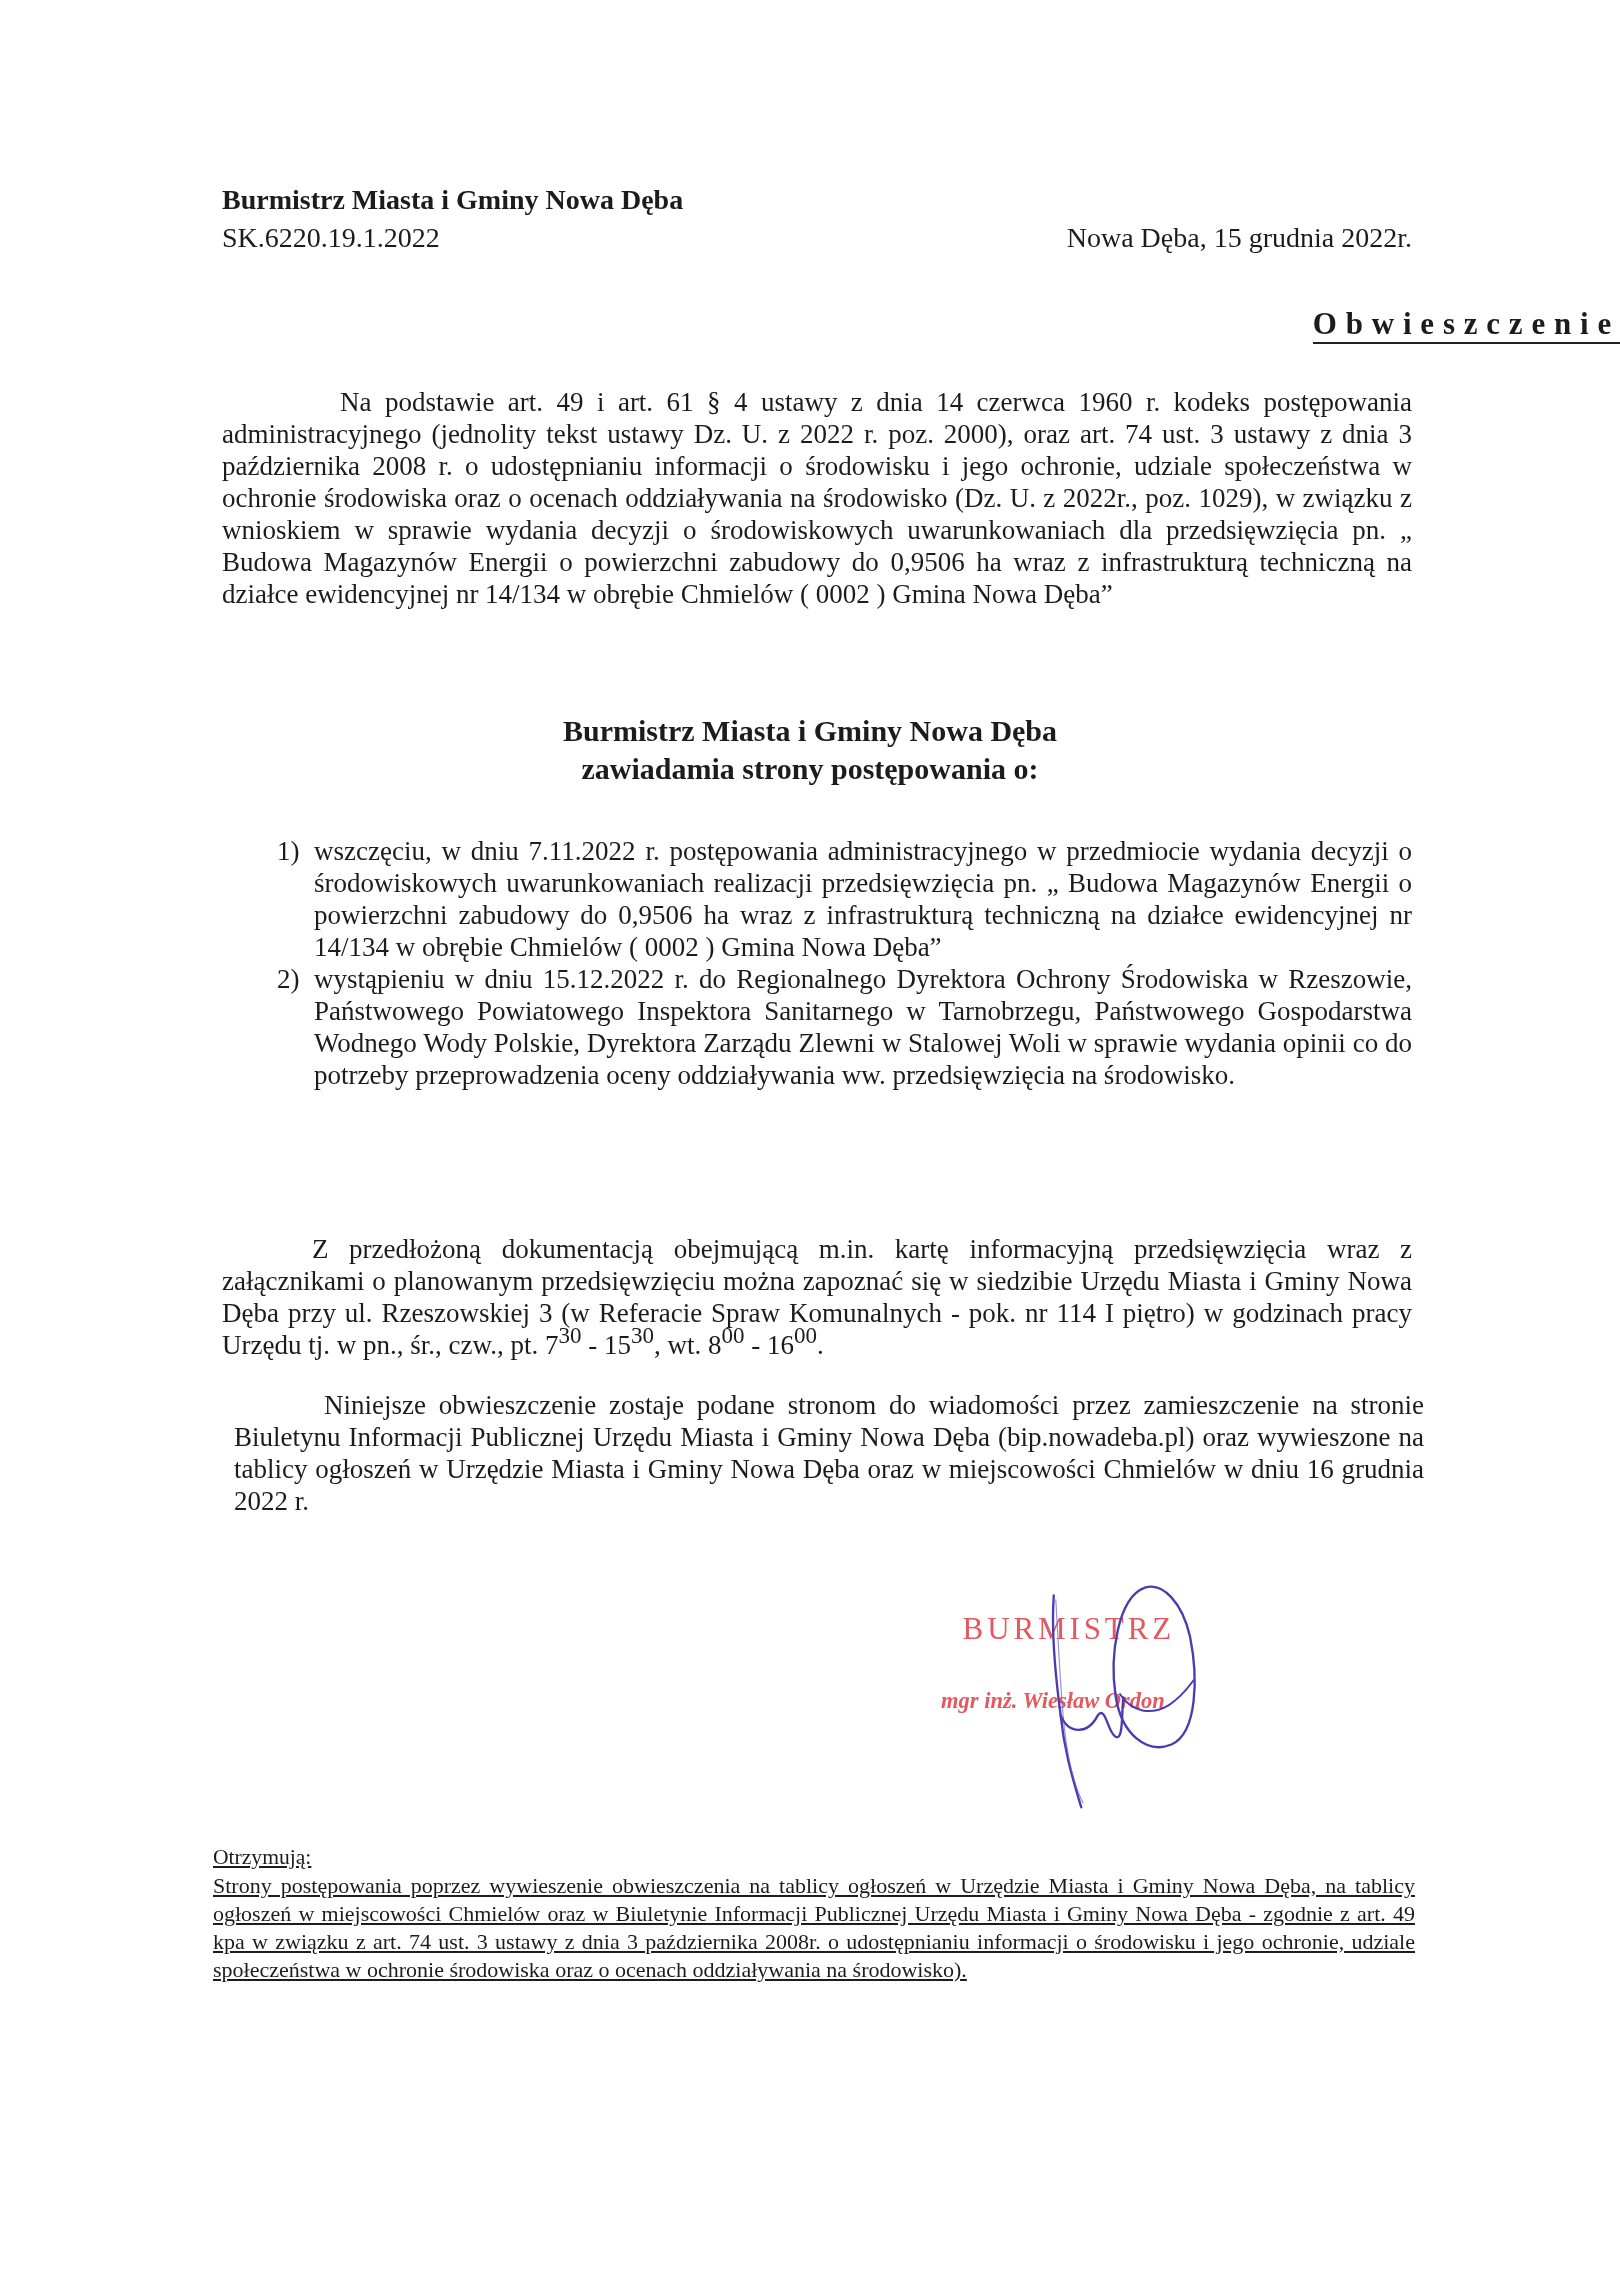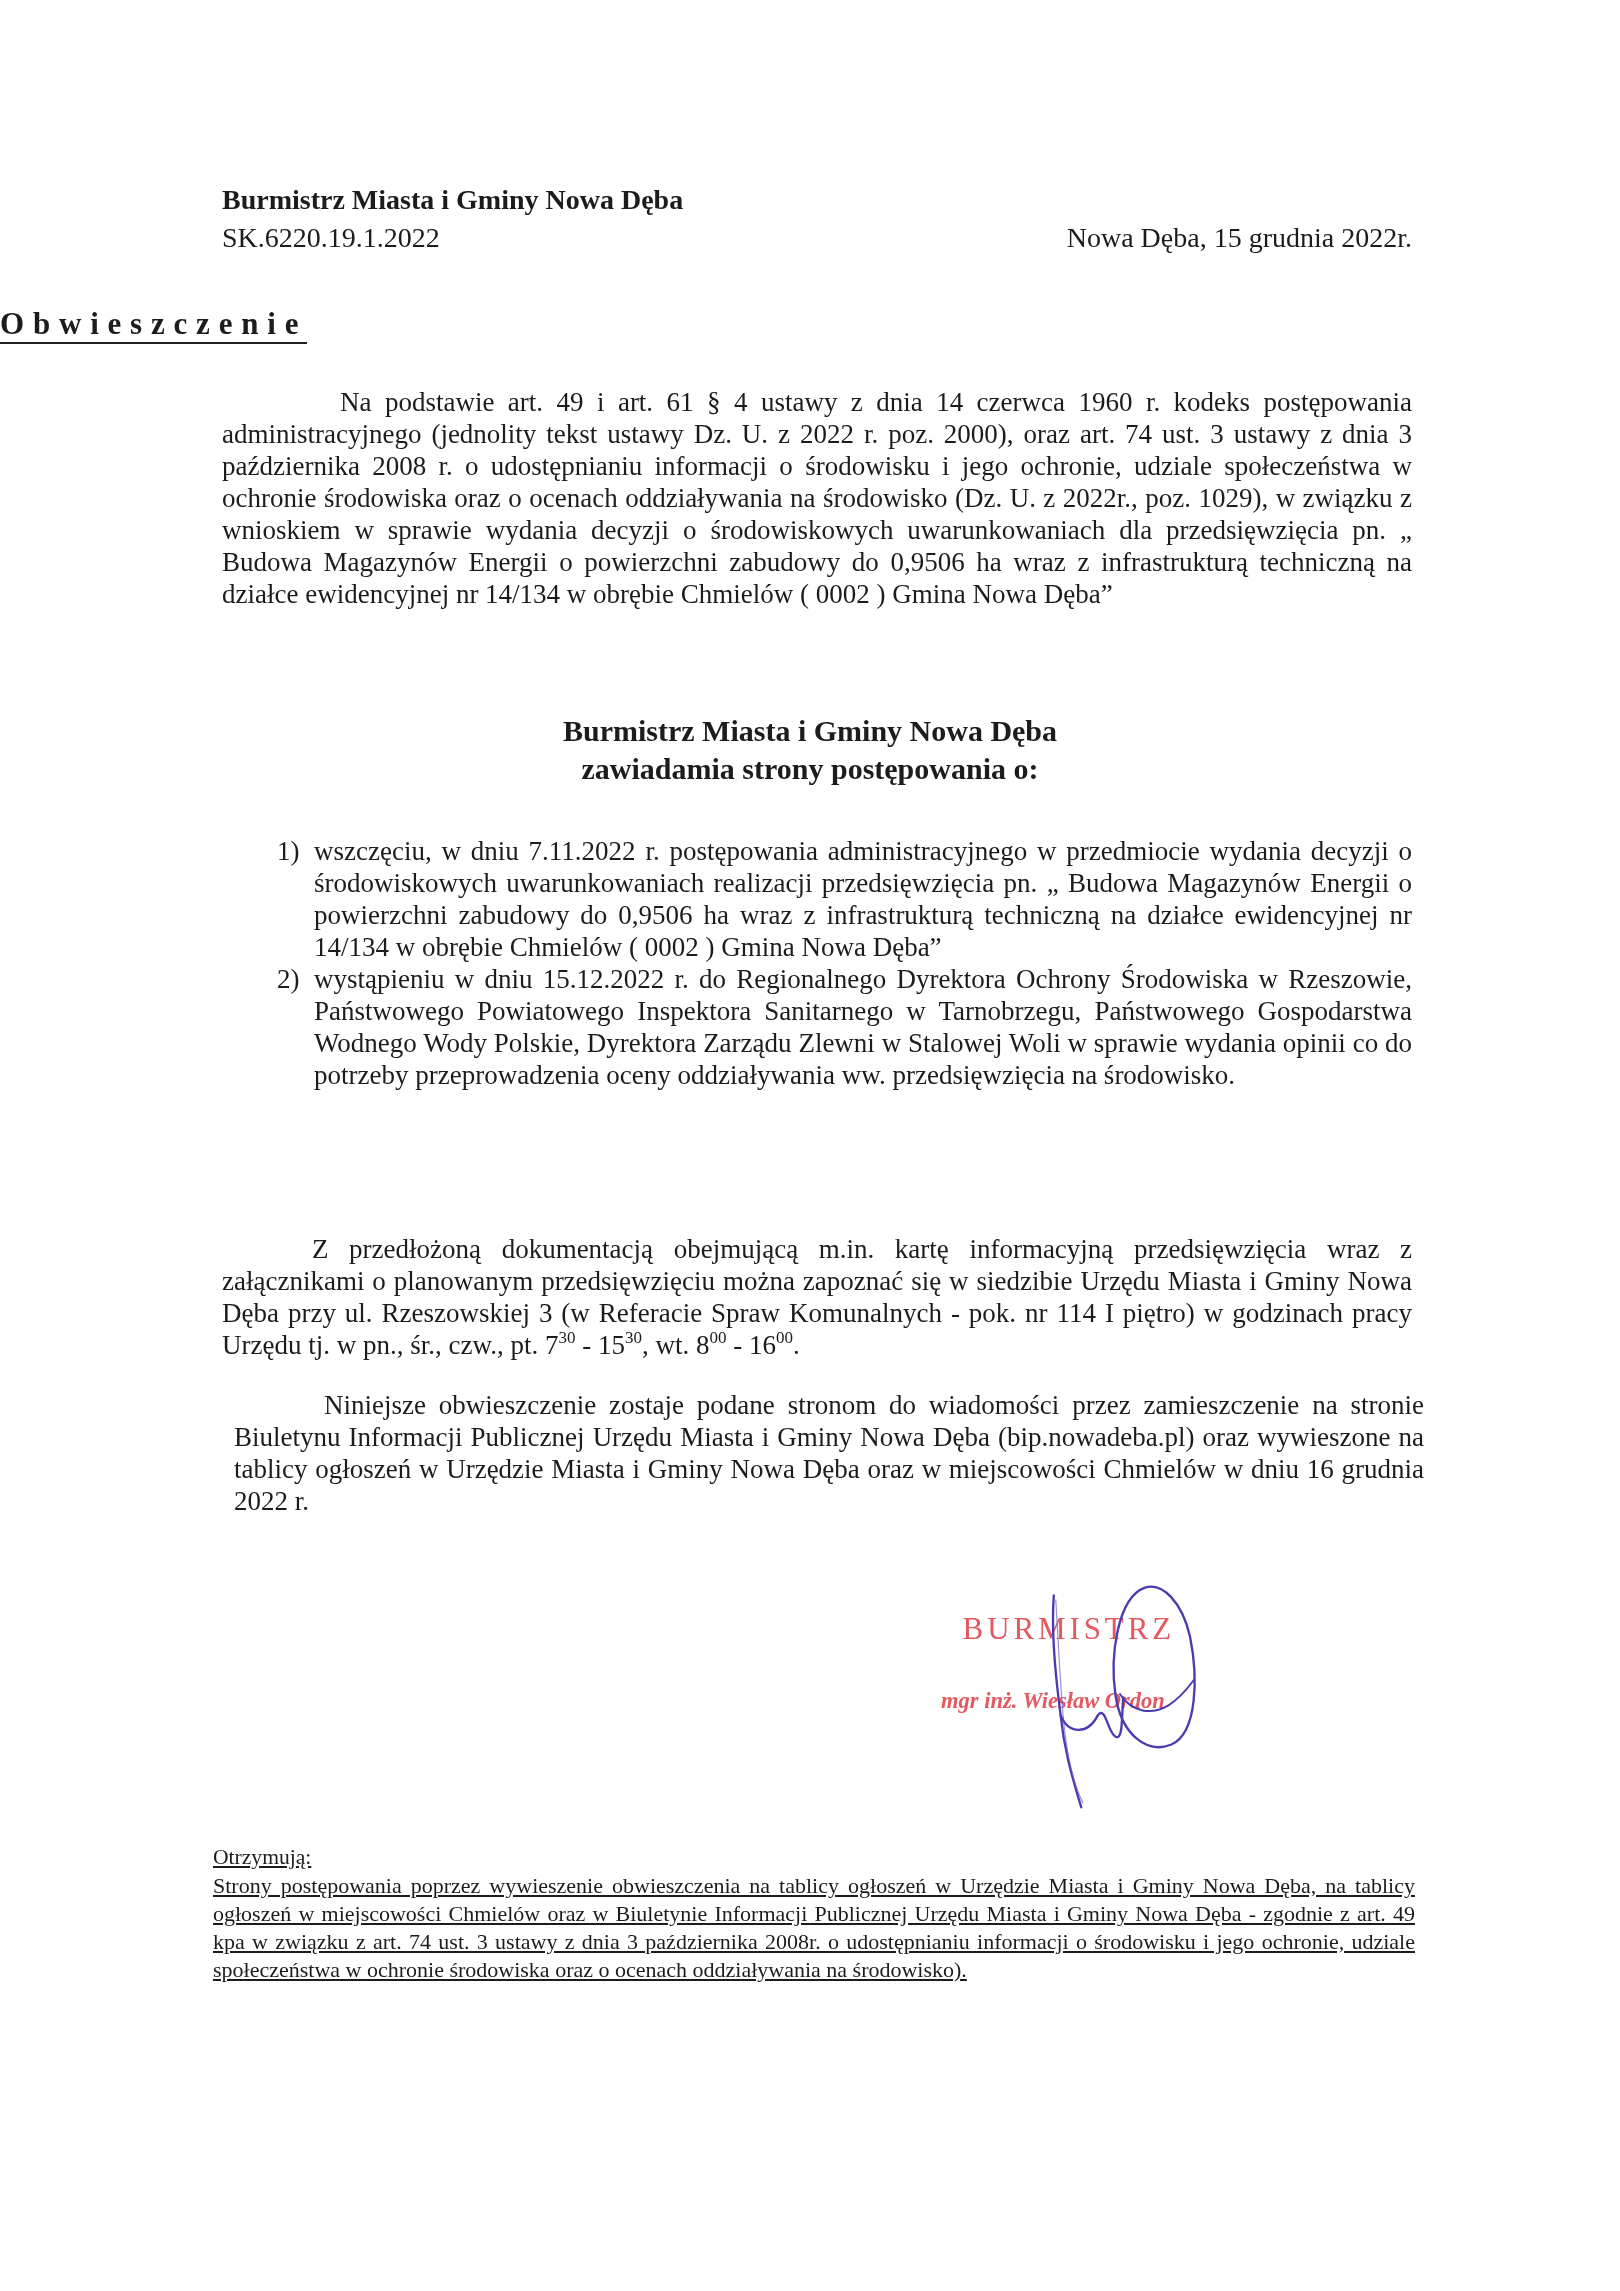--- a/index.html
+++ b/index.html
@@ -4,39 +4,39 @@
 <style>
   html, body { margin: 0; padding: 0; background: #ffffff; }
   body { width: 1620px; height: 2292px; position: relative; overflow: hidden;
          font-family: "Liberation Serif", "DejaVu Serif", serif; color: #1c1c1c; }
   .page { position: absolute; left: 0; top: 0; width: 1620px; height: 1812px; }
 
   .hdr-org { position: absolute; left: 222px; top: 184px; font-size: 28px; font-weight: bold; }
   .hdr-ref { position: absolute; left: 222px; top: 222px; font-size: 28px; }
   .hdr-date { position: absolute; right: 208px; top: 222px; font-size: 28px; }
 
-  .doc-title { position: absolute; left: 0; width: 1620px; top: 306px; text-align: left; }
+  .doc-title { position: absolute; left: 0; width: 1620px; top: 306px; text-align: right; }
   .doc-title span { font-size: 31px; font-weight: bold; letter-spacing: 8.8px;
                     border-bottom: 2.9px solid #222; padding-bottom: 1px; }
 
   .body-text { position: absolute; left: 222px; width: 1190px; font-size: 27px;
                line-height: 32px; text-align: justify; }
   .intro { top: 386px; text-indent: 118px; }
 
   .announce { position: absolute; left: 0; width: 1620px; top: 712px; text-align: center;
               font-size: 30px; font-weight: bold; line-height: 38px; }
 
   .list { position: absolute; left: 222px; width: 1190px; top: 835px; font-size: 27px;
           line-height: 32px; margin: 0; padding: 0; list-style: none; }
   .list li { position: relative; padding-left: 92px; text-align: justify; }
   .list .num { position: absolute; left: 55px; top: 0; }
 
   .para3 { top: 1233px; text-indent: 90px; }
   .para4 { top: 1377px; text-indent: 90px; }
-  sup { font-size: 17px; line-height: 0; vertical-align: 10.8px; }
+  sup { font-size: 23px; line-height: 0; vertical-align: 10.8px; }
 
   .stamp { position: absolute; left: 941px; top: 1568px; width: 353px; height: 255px; }
   .stamp-title { position: absolute; left: 21.6px; top: 43px; font-size: 31px; color: #e4585f;
                  letter-spacing: 3.9px; font-family: "Liberation Serif", serif; }
   .stamp-name { position: absolute; left: 0px; top: 120px; font-size: 22.5px; color: #e4585f;
                 font-style: italic; font-weight: bold; font-family: "Liberation Serif", serif; white-space: nowrap; }
   .signature { position: absolute; left: 0; top: 0; width: 353px; height: 255px; }
 
   .footer-label { position: absolute; left: 213px; top: 1845px; font-size: 21.6px; text-decoration: underline; }
   .footer-text { position: absolute; left: 213px; width: 1202px; top: 1872px; font-size: 22px;

